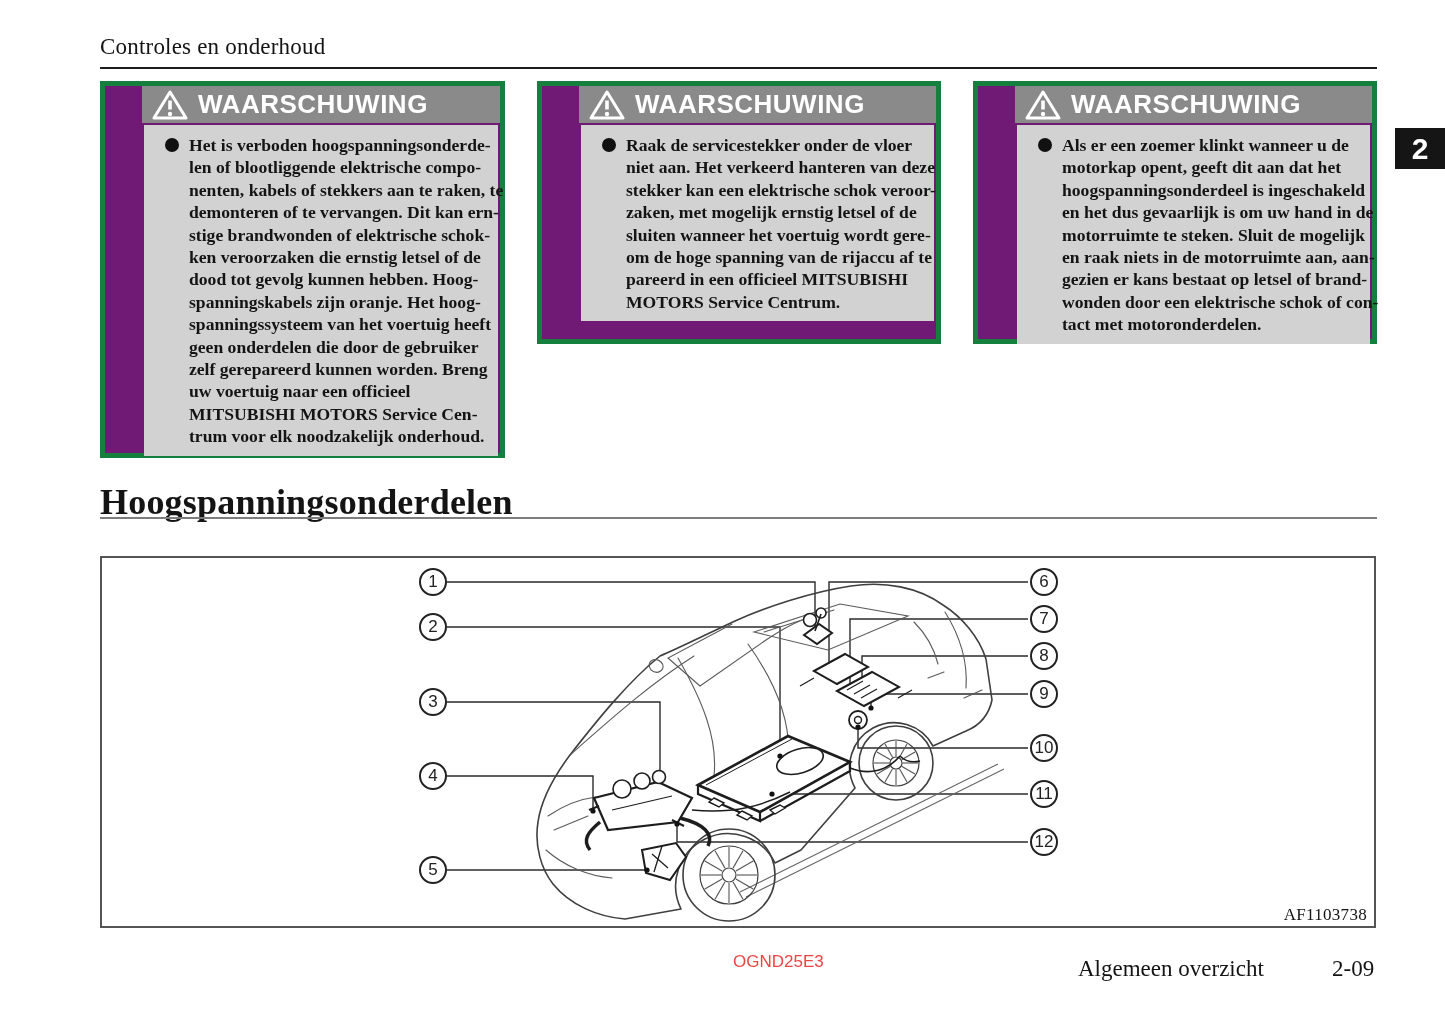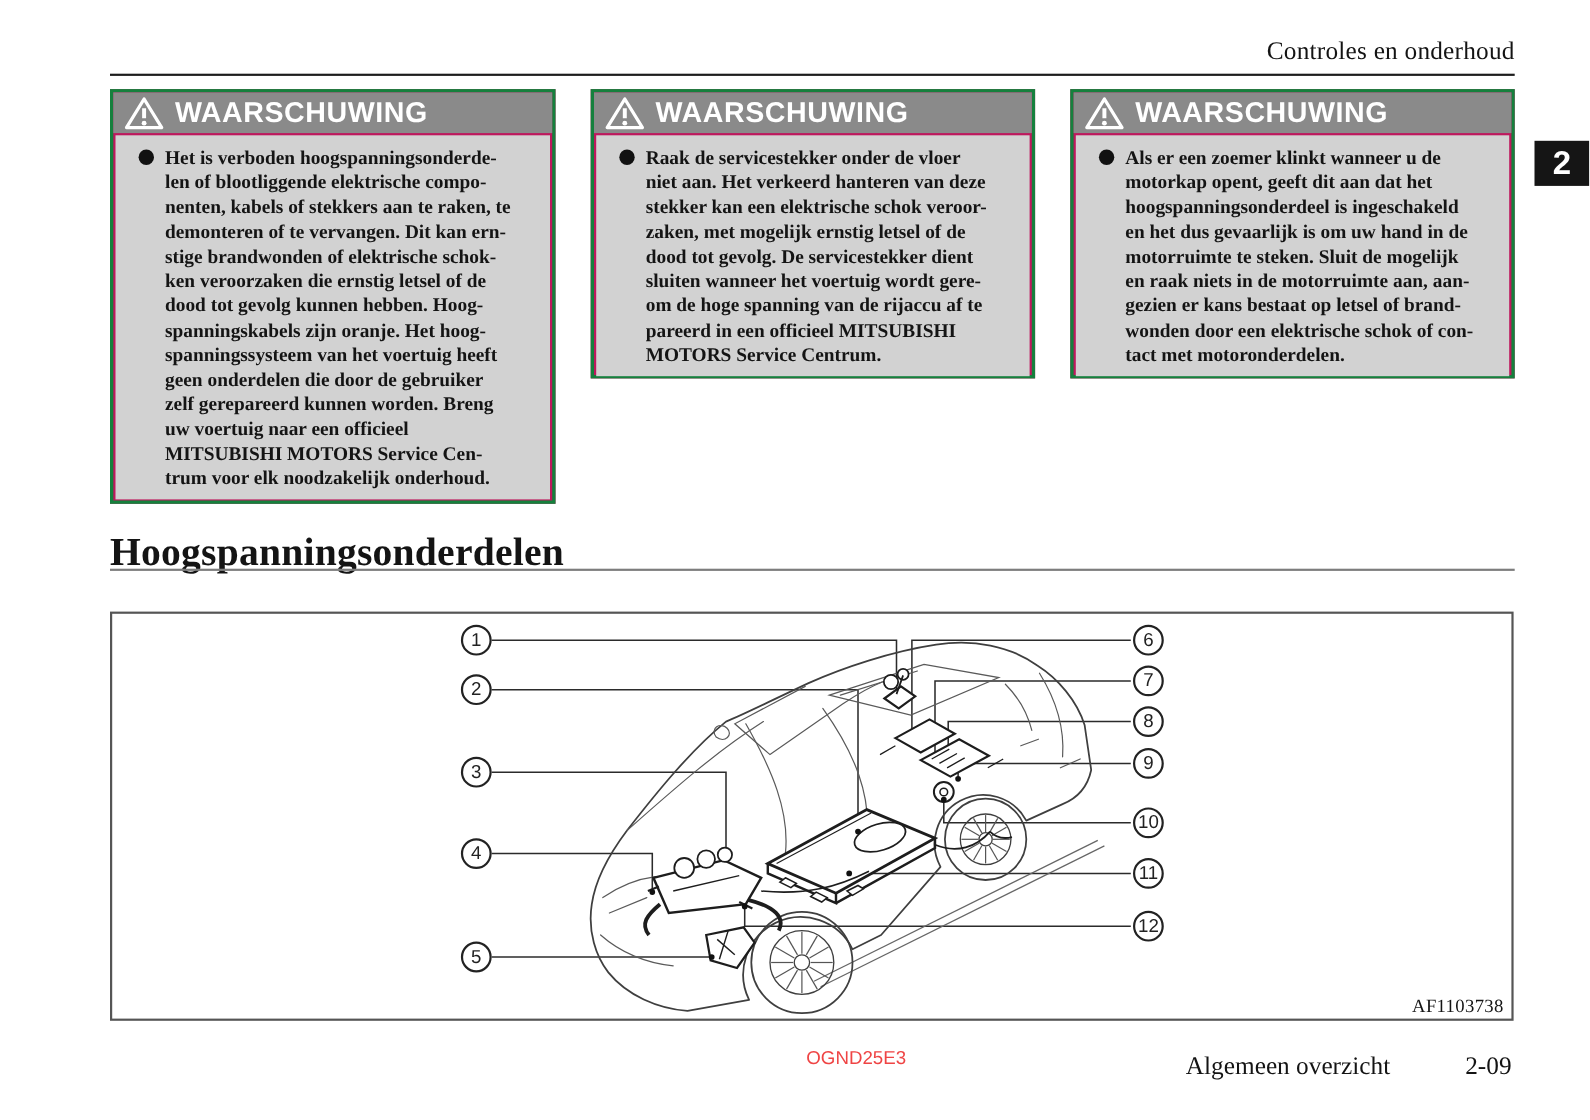--- a/index.html
+++ b/index.html
@@ -1,30 +1,30 @@
 <!DOCTYPE html>
 <html><head>
 <meta charset="utf-8">
 <style>
   html,body{margin:0;padding:0;background:#ffffff;}
   #page{position:relative;width:1445px;height:1018px;background:#ffffff;overflow:hidden;
         font-family:"Liberation Serif", serif;color:#141414;}
 
   
-  .hdr-title{position:absolute;top:34px;left:100px;width:1277px;text-align:right;
+  .hdr-title{position:absolute;top:34px;left:100px;width:1277px;
              font-size:23px;letter-spacing:0.2px;}
   .hdr-rule{position:absolute;top:67px;left:100px;width:1277px;height:2px;background:#1c1c1c;}
 
   
   .chapter-tab{position:absolute;left:1395px;top:128px;width:50px;height:41px;background:#151515;
                color:#ffffff;font-family:"Liberation Sans",sans-serif;font-weight:bold;font-size:30px;
                display:flex;align-items:center;justify-content:center;}
 
   
-  .warnbox{position:absolute;top:81px;box-sizing:border-box;border:3px solid #15803d;background:#be185d;}
+  .warnbox{position:absolute;top:81px;box-sizing:border-box;border:5px solid #15803d;background:#701a75;padding-left:37px;}
   .warnbox.b0{left:100px;width:405px;height:377px;}
   .warnbox.b1{left:537px;width:404px;height:263px;}
   .warnbox.b2{left:973px;width:404px;height:263px;}
   .warn-title{height:37px;background:#8a8a8a;color:#ffffff;display:flex;align-items:center;
               padding-left:10px;gap:10px;font-family:"Liberation Sans",sans-serif;
               font-weight:bold;font-size:26px;letter-spacing:0.5px;}
   .warn-body{margin:2px;background:#d2d2d2;padding:9px 10px 8px 20px;
              font-weight:bold;font-size:17.6px;line-height:22.4px;}
   .warn-item{position:relative;padding-left:25px;}
   .bullet{position:absolute;left:1px;top:4px;width:14px;height:14px;border-radius:50%;background:#111;}
@@ -103,21 +103,20 @@
       </svg>
       <span>WAARSCHUWING</span>
     </div>
     <div class="warn-body">
       <div class="warn-item">
         <span class="bullet"></span>
         <div class="wline">Raak de servicestekker onder de vloer</div>
         <div class="wline">niet aan. Het verkeerd hanteren van deze</div>
         <div class="wline">stekker kan een elektrische schok veroor-</div>
         <div class="wline">zaken, met mogelijk ernstig letsel of de</div>
-        <div class="wline">dood tot gevolg. De servicestekker dient</div>
         <div class="wline">sluiten wanneer het voertuig wordt gere-</div>
         <div class="wline">om de hoge spanning van de rijaccu af te</div>
         <div class="wline">pareerd in een officieel MITSUBISHI</div>
         <div class="wline">MOTORS Service Centrum.</div>
       </div>
     </div>
   </div>
 
   <div class="warnbox b2">
     <div class="warn-title">

